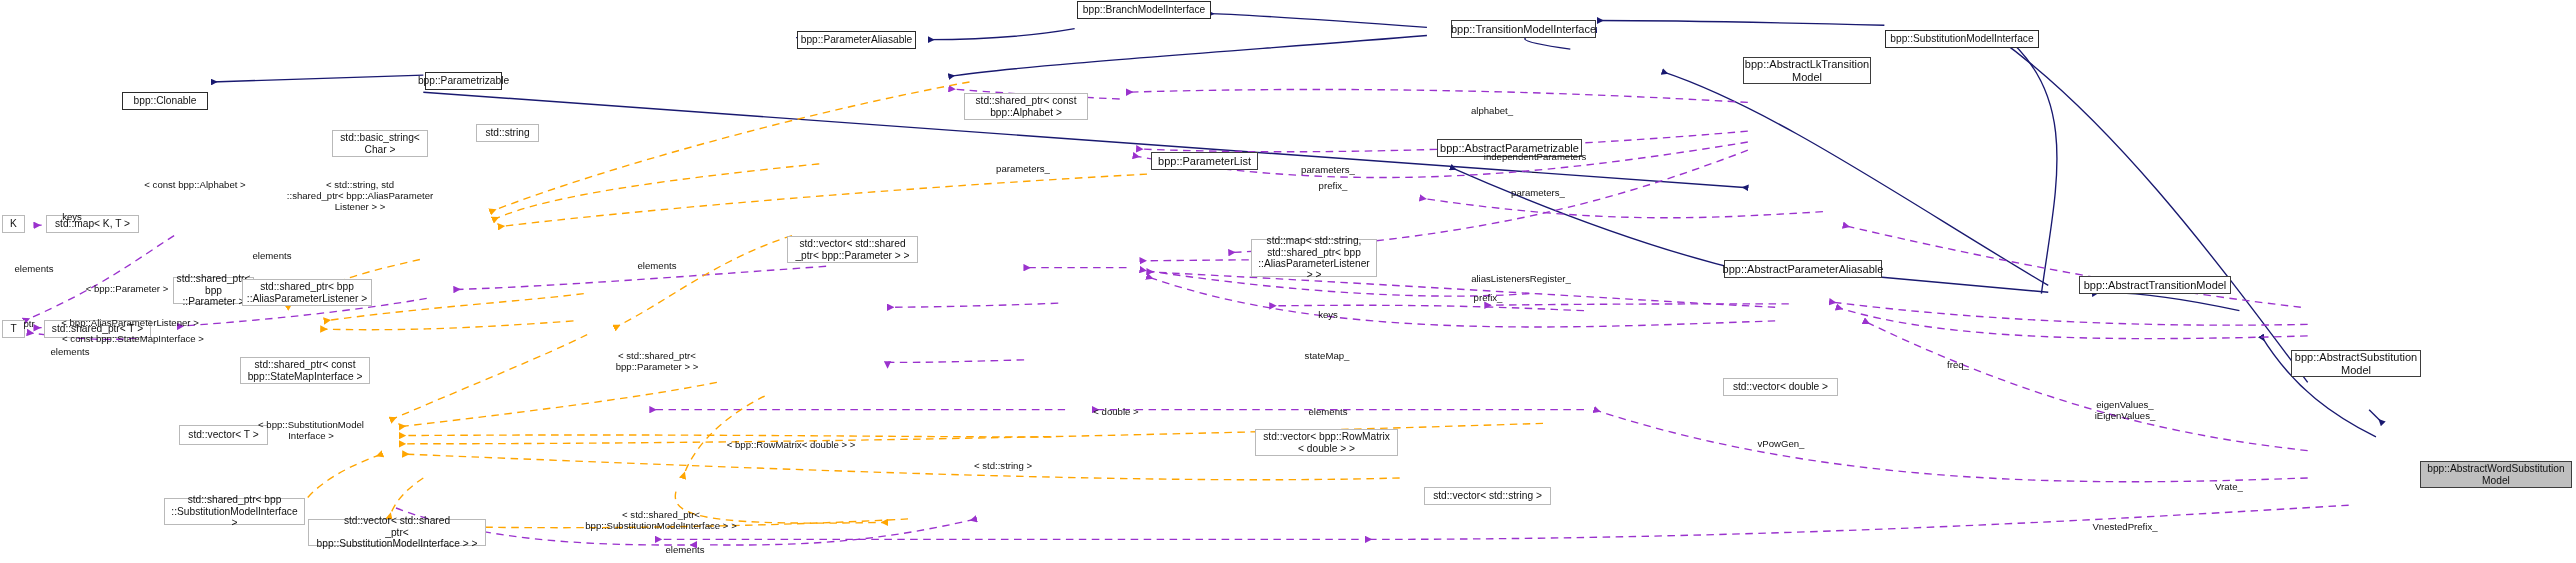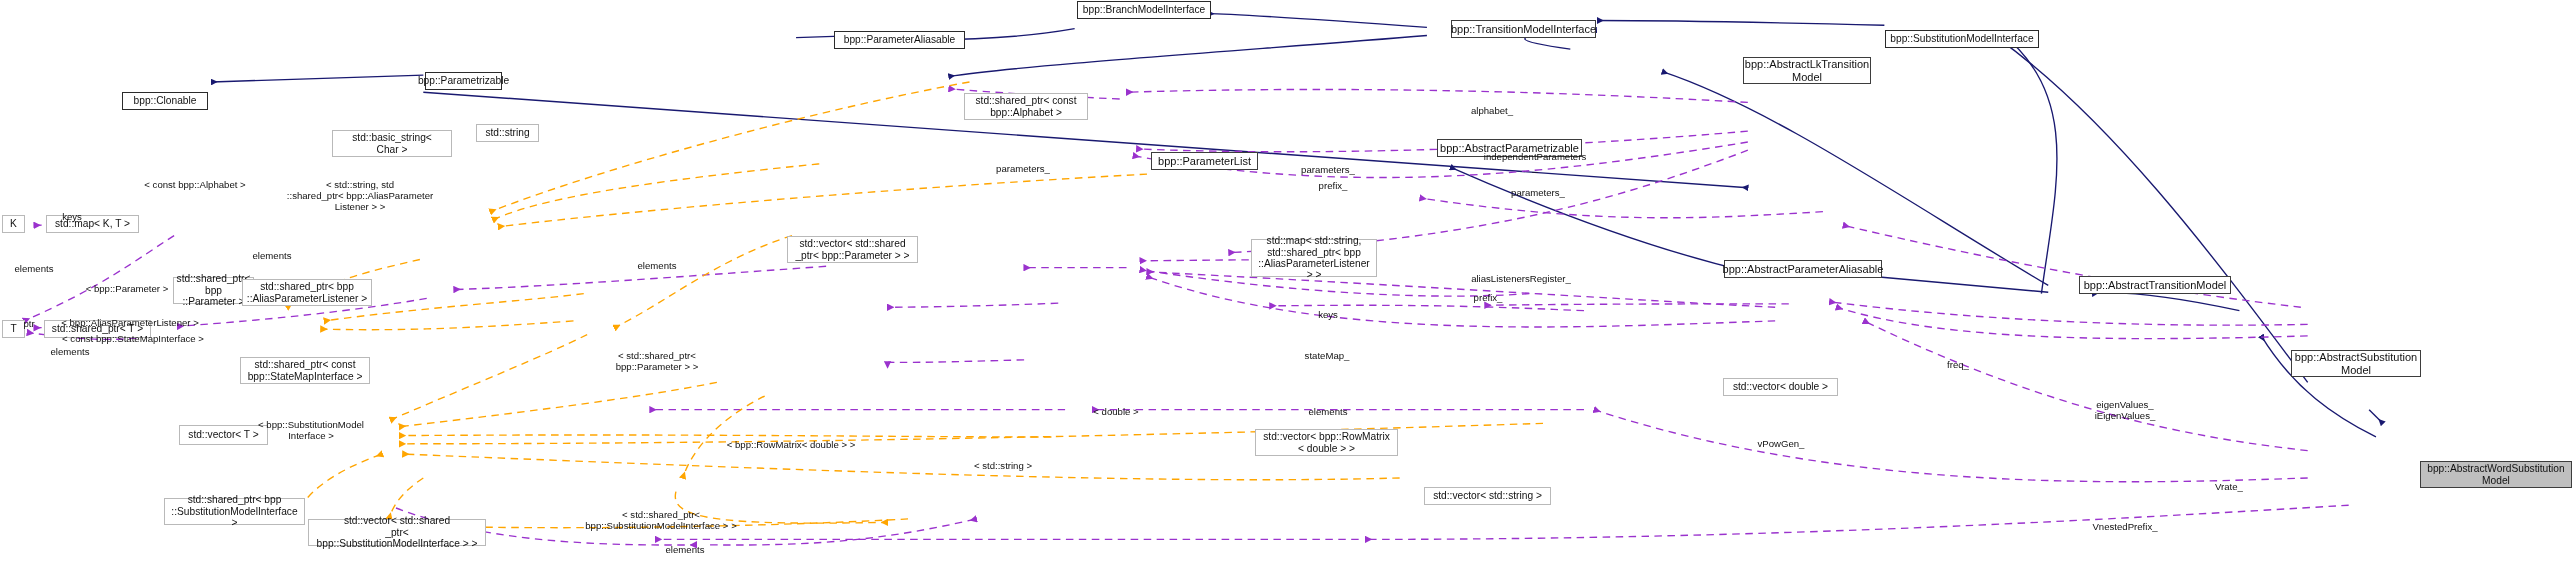--- a/index.html
+++ b/index.html
@@ -145,21 +145,21 @@
     <path class="tpl" d="M2050,700 C1700,710 1200,690 590,665"></path>
     <path class="tpl" d="M430,760 C440,740 460,700 560,665"></path>
     <path class="tpl" d="M1330,760 C1150,770 900,775 700,772"></path>
     <path class="tpl" d="M620,700 C590,720 575,740 570,760"></path>
     <path class="tpl" d="M1120,580 C1080,600 1020,640 1000,700"></path>
     <path class="tpl" d="M990,720 C980,760 1050,770 1300,765"></path>
   </svg>
 
   <div class="node n-plain" style="left:1077px;top:0.7px;width:134px;height:18px;text-align:center;">bpp::BranchModelInterface</div>
 
-  <div class="node n-plain" style="left:797px;top:31px;width:131px;height:18px;margin-left:37px;">bpp::ParameterAliasable</div>
+  <div class="node n-plain" style="left:797px;top:31px;width:119px;height:18px;">bpp::ParameterAliasable</div>
 
   <div class="node n-strong" style="left:1427px;top:20px;width:145px;height:18.4px;">bpp::TransitionModelInterface</div>
 
   <div class="node n-plain" style="left:1885px;top:30px;width:154px;height:18px;">bpp::SubstitutionModelInterface</div>
 
   <div class="node n-strong" style="left:1719px;top:57px;width:128px;height:27px;">bpp::AbstractLkTransition
 Model</div>
 
   <div class="node n-plain" style="left:425px;top:72px;width:77px;height:18px;">bpp::Parametrizable</div>
 
@@ -197,21 +197,21 @@
 
   <div class="node n-tmpl" style="left:242px;top:279px;width:130px;height:27px;">std::shared_ptr&lt; bpp
 ::AliasParameterListener &gt;</div>
 
   <div class="node n-tmpl" style="left:240px;top:357px;width:130px;height:27px;">std::shared_ptr&lt; const
 bpp::StateMapInterface &gt;</div>
 
   <div class="node n-tmpl" style="left:787px;top:236px;width:131px;height:27px;">std::vector&lt; std::shared
 _ptr&lt; bpp::Parameter &gt; &gt;</div>
 
-  <div class="node n-tmpl" style="left:332px;top:130px;width:120px;height:27px;">std::basic_string&lt;
+  <div class="node n-tmpl" style="left:332px;top:130px;width:96px;height:27px;">std::basic_string&lt;
 Char &gt;</div>
 
   <div class="node n-tmpl" style="left:476px;top:124px;width:63px;height:18px;">std::string</div>
 
   <div class="node n-tmpl" style="left:1251px;top:239px;width:126px;height:38px;">std::map&lt; std::string,
  std::shared_ptr&lt; bpp
 ::AliasParameterListener &gt; &gt;</div>
 
   <div class="node n-tmpl" style="left:1723px;top:378px;width:115px;height:18px;">std::vector&lt; double &gt;</div>
 

